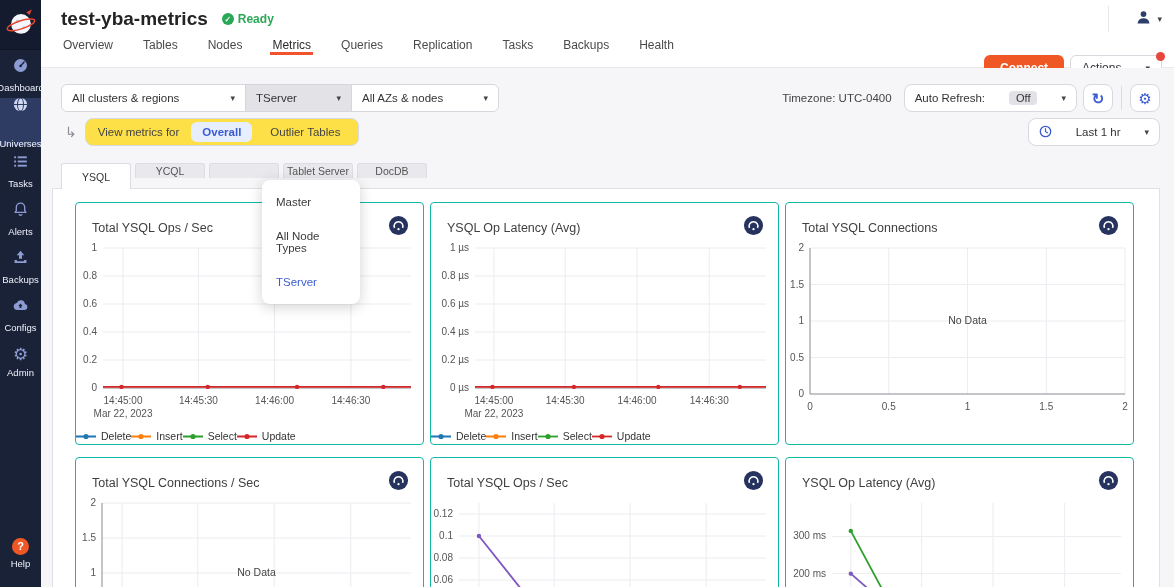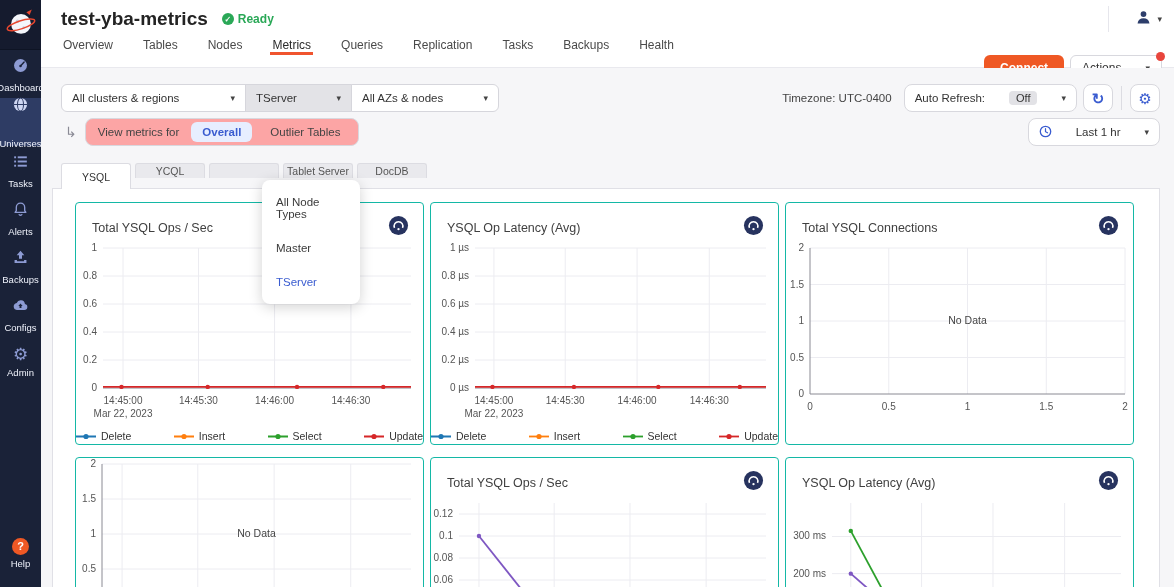--- a/index.html
+++ b/index.html
@@ -64,21 +64,21 @@
     display:flex; align-items:center; gap:24px; font-size:11.5px; color:#333; padding:0 10px;
     cursor:pointer; }
   .off-pill { background:#e2e2e6; border-radius:4px; padding:1px 7px; font-size:11px; color:#333; }
   .icon-btn { width:30px; justify-content:center; padding:0; }
   .refresh-glyph { color:#3a5cd0; font-size:15px; font-weight:bold; line-height:1; }
   .gear-blue { color:#3a5cd0; font-size:15px; line-height:1; }
   .mid-div { width:1px; height:24px; background:#dcdce2; margin:0 8px; }
 
   .second-row { display:flex; align-items:center; margin:6px 0 0 13px; }
   .branch-arrow { color:#8a8a95; font-size:14px; margin-right:8px; }
-  .vm-group { background:#fca5a5; border:1px solid #d8d8de; border-radius:8px; height:28px;
+  .vm-group { background:#fde047; border:1px solid #d8d8de; border-radius:8px; height:28px;
     display:flex; align-items:center; padding:0 12px; gap:12px; }
   .vm-label { font-size:11.5px; color:#444; }
   .chip-overall { background:#e7eeff; color:#3a5cd0; font-size:11.5px; font-weight:bold;
     border-radius:6px; padding:4px 11px; cursor:pointer; }
   .chip-plain { font-size:11.5px; color:#444; padding:4px 6px; cursor:pointer; }
   .time-range { margin-left:auto; margin-right:0; }
 
   .metric-tabs { display:flex; margin:17px 0 0 9px; position:relative; z-index:1; }
   .mtab { width:70px; margin-right:4px; height:15px; background:#e9e9ed; border:1px solid #dcdce2;
     border-bottom:none; border-radius:3px 3px 0 0; font-size:10.5px; color:#555;
@@ -86,21 +86,21 @@
   .mtab.active { background:#fff; color:#333; height:26px; margin-bottom:-1px; }
 
   .panel { background:#fff; border:1px solid #e0e0e6; min-height:500px; }
   .cards { display:grid; grid-template-columns:repeat(3,349px); column-gap:6px; row-gap:12px;
     padding:13px 12px 20px 22px; }
   .card { width:349px; height:243px; border:1px solid #14b8a6; border-radius:4px; background:#fff;
     overflow:hidden; }
   .card-head { display:flex; align-items:center; justify-content:space-between;
     padding:12px 14px 2px 16px; }
   .card-title { font-size:12.5px; color:#404040; font-weight:500; }
-  .legend { display:flex; justify-content:space-between; gap:16px; margin-top:2px; }
+  .legend { display:flex; justify-content:flex-start; margin-top:2px; }
   .leg-item { display:flex; align-items:center; gap:5px; font-size:10.5px; color:#333; }
 
   
   .menu { position:absolute; left:221px; top:112px; width:98px; background:#fff; border-radius:8px;
     box-shadow:0 3px 14px rgba(0,0,0,.18); padding:5px 0; z-index:60; }
   .menu-item { padding:11px 14px; font-size:11.5px; color:#3b3b3b; cursor:pointer; }
   .menu-item.selected { color:#3a5cd0; }
 </style>
 </head>
 <body>
@@ -435,21 +435,28 @@
                 <line x1="339" y1="6" x2="339" y2="152" stroke="#ececf1" stroke-width="1"></line>
                 <line x1="24" y1="152" x2="339" y2="152" stroke="#8a8a93" stroke-width="1"></line>
                 <line x1="24" y1="6" x2="24" y2="152" stroke="#8a8a93" stroke-width="1"></line>
                 <text x="181.5" y="82" text-anchor="middle" font-size="10.5" fill="#444">No Data</text>
                 <text x="24" y="168" text-anchor="middle" font-size="10" fill="#555">0</text>
                 <text x="102.75" y="168" text-anchor="middle" font-size="10" fill="#555">0.5</text>
                 <text x="181.5" y="168" text-anchor="middle" font-size="10" fill="#555">1</text>
                 <text x="260.25" y="168" text-anchor="middle" font-size="10" fill="#555">1.5</text>
                 <text x="339" y="168" text-anchor="middle" font-size="10" fill="#555">2</text>
               </svg></div>
-            <div class="card"><svg width="347" height="170">
+            <div class="card"><div class="card-head">
+                <span class="card-title">Total YSQL Connections / Sec</span>
+                <span class="card-logo"><svg viewBox="0 0 22 22" width="21" height="21">
+                    <circle cx="11" cy="11" r="10" fill="#27335f"></circle>
+                    <path d="M6.8 13.5a4.6 4.6 0 1 1 8.4 0" fill="none" stroke="#fff" stroke-width="1.6"></path>
+                    <circle cx="11" cy="14.8" r="1.2" fill="#fff"></circle>
+                  </svg></span>
+              </div><svg width="347" height="170">
                 <text x="20" y="149" text-anchor="end" font-size="10" fill="#555">0</text>
                 <line x1="26" y1="111" x2="335" y2="111" stroke="#ececf1" stroke-width="1"></line>
                 <text x="20" y="114" text-anchor="end" font-size="10" fill="#555">0.5</text>
                 <line x1="26" y1="76" x2="335" y2="76" stroke="#ececf1" stroke-width="1"></line>
                 <text x="20" y="79" text-anchor="end" font-size="10" fill="#555">1</text>
                 <line x1="26" y1="41" x2="335" y2="41" stroke="#ececf1" stroke-width="1"></line>
                 <text x="20" y="44" text-anchor="end" font-size="10" fill="#555">1.5</text>
                 <line x1="26" y1="6" x2="335" y2="6" stroke="#ececf1" stroke-width="1"></line>
                 <text x="20" y="9" text-anchor="end" font-size="10" fill="#555">2</text>
                 <line x1="46.085" y1="6" x2="46.085" y2="146" stroke="#ececf1" stroke-width="1"></line>
@@ -509,19 +516,19 @@
                 <line x1="278.645" y1="6" x2="278.645" y2="151" stroke="#ececf1" stroke-width="1"></line>
                 <polyline points="64.785,33.88461538461539 127.78699999999999,151" fill="none" stroke="#2ca02c" stroke-width="1.8"></polyline>
                 <circle cx="64.785" cy="33.88461538461539" r="2.2" fill="#2ca02c"></circle>
                 <polyline points="64.785,76.64102564102564 150.04,151" fill="none" stroke="#7e57c2" stroke-width="1.8"></polyline>
                 <circle cx="64.785" cy="76.64102564102564" r="2.2" fill="#7e57c2"></circle>
               </svg></div>
           </div>
       </section>
 
       <div class="menu" id="node-menu">
+          <div class="menu-item">Master</div>
           <div class="menu-item">All Node Types</div>
-          <div class="menu-item">Master</div>
           <div class="menu-item selected">TServer</div>
         </div>
     </div>
   </main>
 </div>
 
 </body></html>

